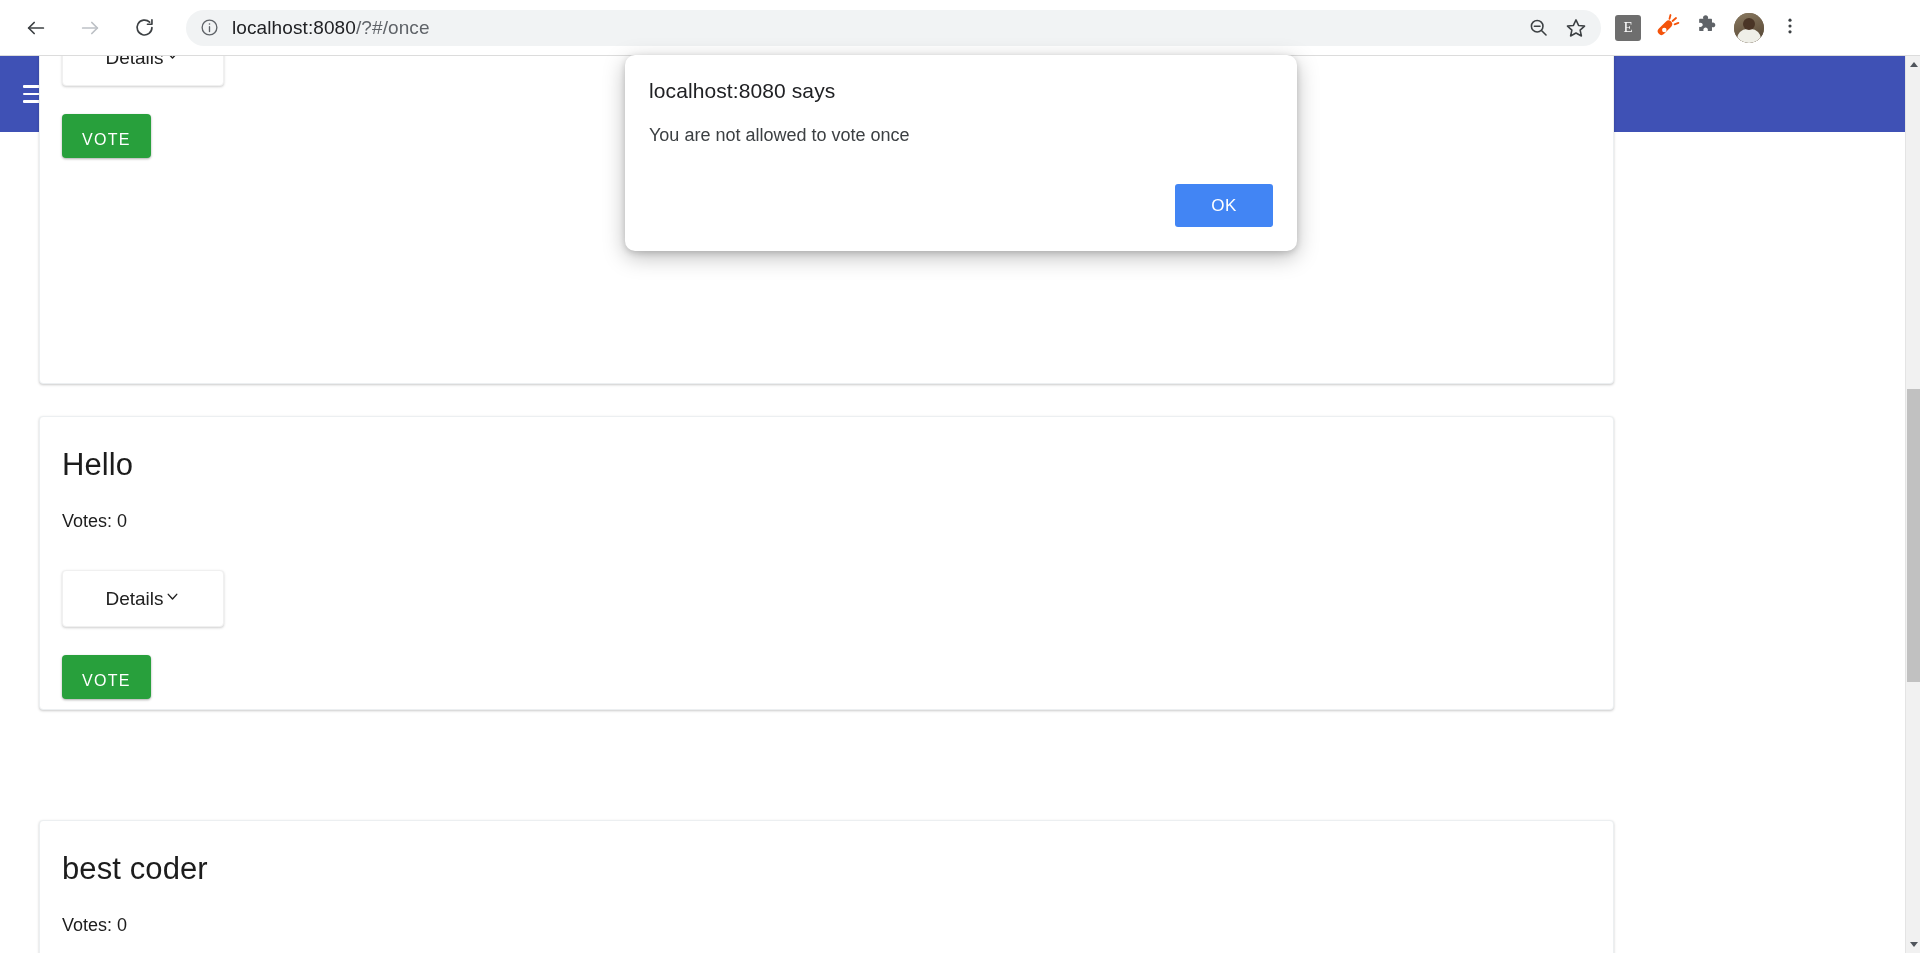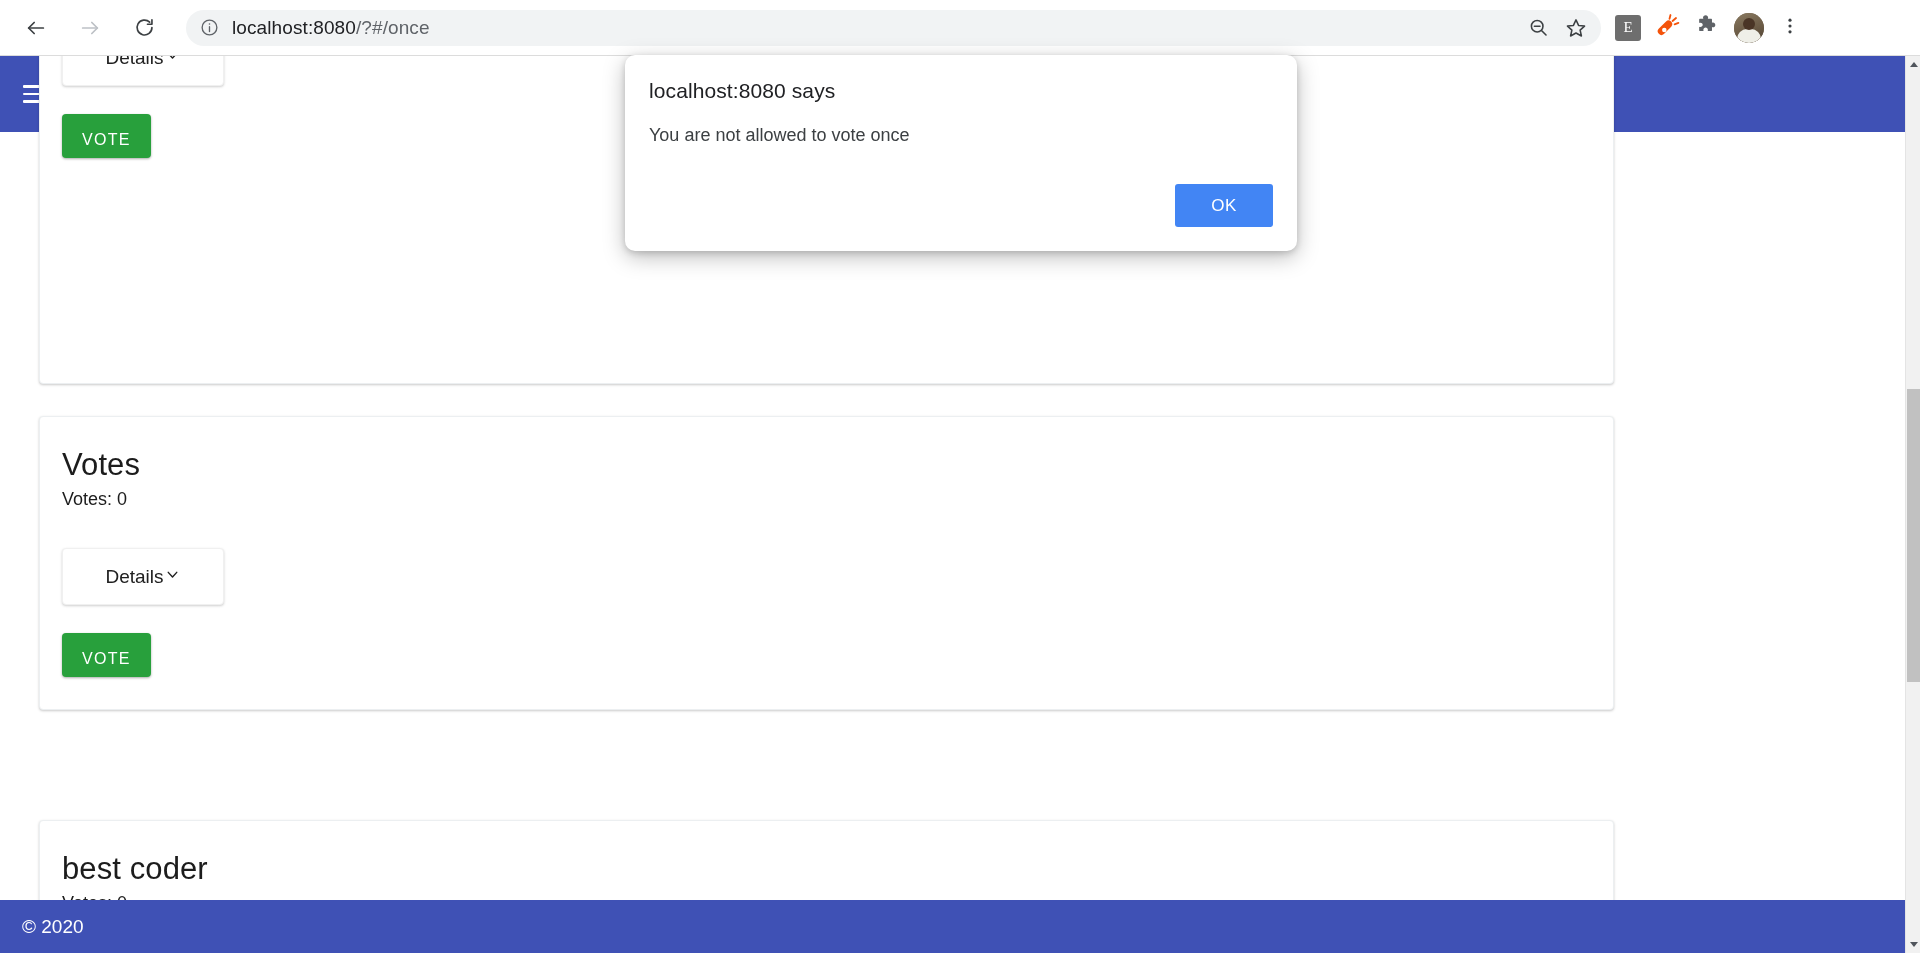--- a/index.html
+++ b/index.html
@@ -129,21 +129,21 @@
   }
   .card-title {
     font-size: 31px;
     font-weight: 400;
     color: #1c1c1c;
     letter-spacing: 0.1px;
   }
   .card-votes {
     font-size: 18px;
     color: #1c1c1c;
-    margin-top: 6px;
+    margin-top: 28px;
   }
   .details-btn {
     margin-top: 38px;
     width: 162px; height: 57px;
     background: #ffffff;
     border: 1px solid #f0f0f0;
     border-radius: 4px;
     box-shadow: 0 1px 3px rgba(0,0,0,0.12), 0 1px 2px rgba(0,0,0,0.08);
     display: flex; align-items: center; justify-content: center;
     font-size: 19px;
@@ -354,21 +354,21 @@
                 <polyline points="6,9 12,15.6 18,9"></polyline>
               </svg>
           </span>
         </div>
         <button class="vote-btn">VOTE</button>
       </div>
     </div>
 
     <div class="card" id="card-2">
       <div class="card-inner">
-        <div class="card-title">Votes</div>
+        <div class="card-title">Hello</div>
         <div class="card-votes">Votes: 0</div>
         <div class="details-btn">
           <span>Details</span>
           <span>
             <svg width="17" height="17" viewBox="0 0 24 24" fill="none" stroke="#212121" stroke-width="2" stroke-linecap="round" stroke-linejoin="round">
                 <polyline points="6,9 12,15.6 18,9"></polyline>
               </svg>
           </span>
         </div>
         <button class="vote-btn">VOTE</button>
@@ -377,23 +377,20 @@
 
     <div class="card" id="card-3">
       <div class="card-inner">
         <div class="card-title">best coder</div>
         <div class="card-votes">Votes: 0</div>
 
       </div>
     </div>
   </div>
 
-  <div id="footer">
-    <span id="footer-text">© 2020</span>
-  </div>
 </div>
 
 <div id="js-dialog">
   <div id="dlg-title">localhost:8080 says</div>
   <div id="dlg-message">You are not allowed to vote once</div>
   <button id="dlg-ok">OK</button>
 </div>
 
 <div id="scrollbar">
   <div class="sb-arrow" id="sb-up">

